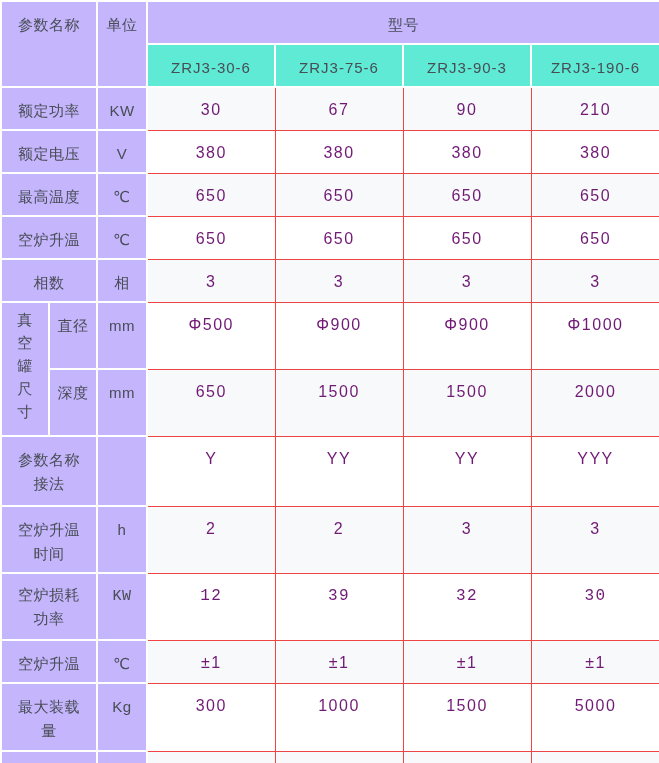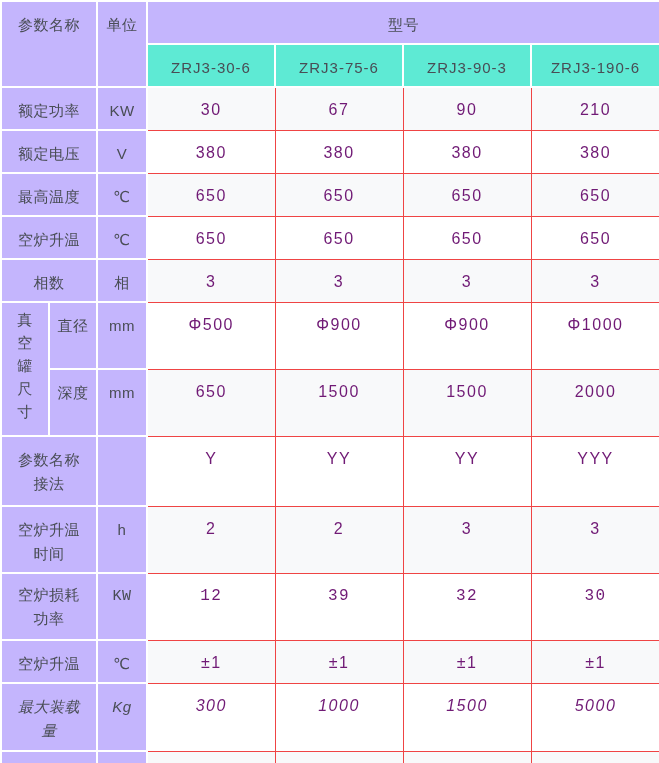--- a/index.html
+++ b/index.html
@@ -44,21 +44,21 @@
   .vlabel { padding-top: 5px; line-height: 23px; }
   
   tr.h1  { height: 34px; }
   tr.h2  { height: 40px; }
   tr.r40 { height: 40px; }
   tr.r67 { height: 67px; }
   tr.r70 { height: 70px; }
   tr.r63 { height: 63px; padding-left: 36px; }
   tr.r66 { height: 66px; font-family: Liberation Mono, monospace; }
   tr.r38 { height: 38px; }
-  tr.r68 { height: 68px; font-style: italic; }
+  tr.r68 { height: 68px; }
   tr.r37 { height: 37px; }
 </style>
 </head>
 <body>
 
 <div class="wrap">
   <table class="spec">
     <colgroup>
       <col style="width:48px">
         <col style="width:48px">

